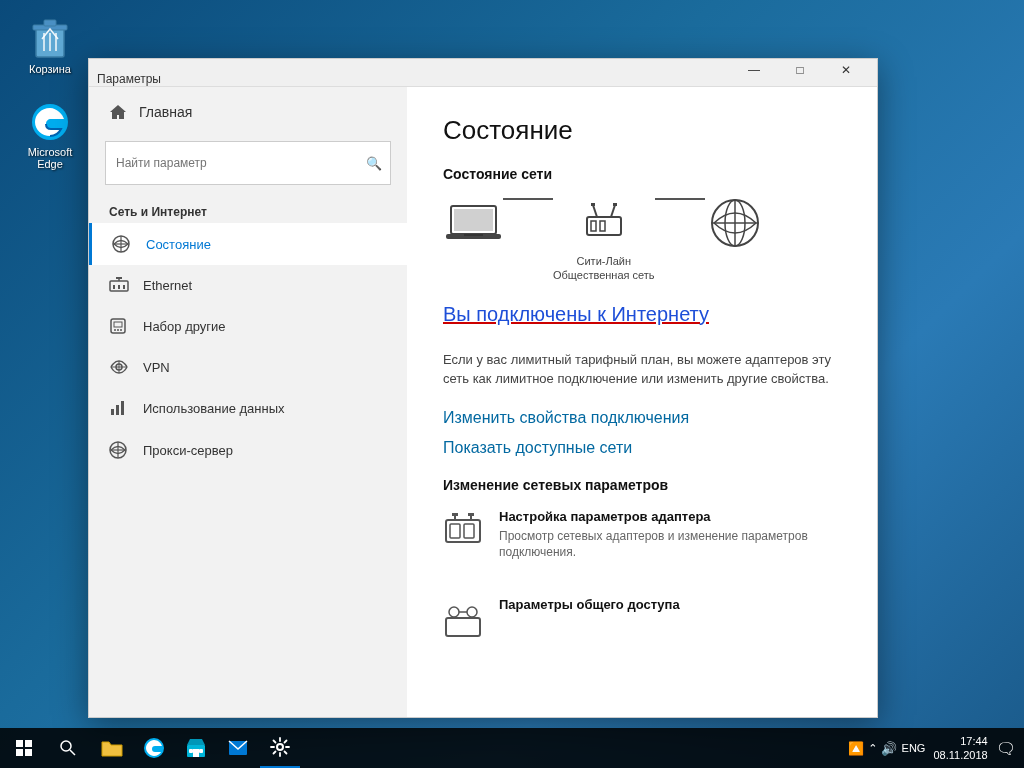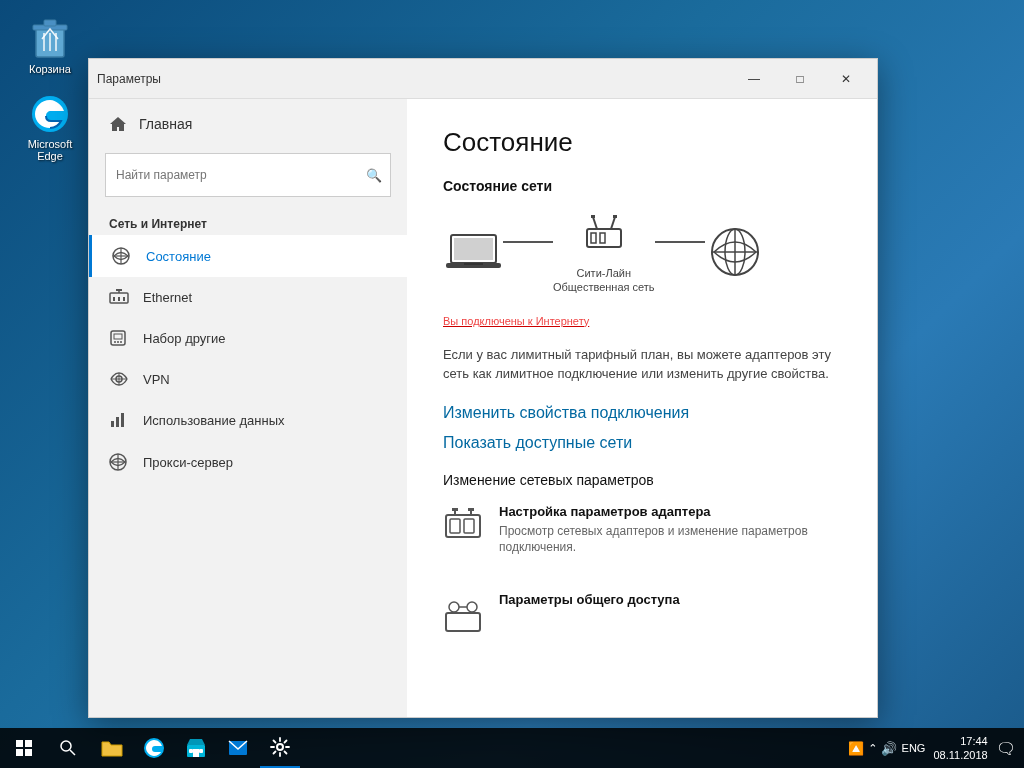--- a/index.html
+++ b/index.html
@@ -136,24 +136,24 @@
       height: 660px;
       background: white;
       box-shadow: 0 8px 32px rgba(0,0,0,0.4);
       display: flex;
       flex-direction: column;
       border: 1px solid #ccc;
     }
 
     
     .title-bar {
-      height: 40px;
+      height: 28px;
       background: #f0f0f0;
       display: flex;
-      align-items: center;
+      align-items: flex-end;
       padding: 0 8px;
       border-bottom: 1px solid #ddd;
       flex-shrink: 0;
     }
     .title-bar-title {
       font-size: 12px;
       color: #333;
       flex: 1;
     }
     .title-bar-controls {
@@ -263,21 +263,20 @@
     .section-title {
       font-size: 14px;
       font-weight: 600;
       color: #111;
       margin-bottom: 16px;
     }
 
     
     .network-diagram {
       display: flex;
-      align-items: center;
       gap: 0;
       margin-bottom: 20px;
     }
     .network-node {
       display: flex;
       flex-direction: column;
       align-items: center;
       gap: 6px;
     }
     .network-node-icon {
@@ -295,25 +294,25 @@
     }
     .network-line {
       width: 50px;
       height: 2px;
       background: #555;
       margin-bottom: 20px;
     }
 
     
     .connected-status {
-      font-size: 11px;
-      color: #ef4444;
+      font-size: 20px;
+      color: #1d4ed8;
       font-weight: 400;
       text-decoration: underline;
-      margin-bottom: 18px;
+      margin-bottom: 24px;
       text-decoration-color: #c00;
     }
     .connected-desc {
       font-size: 13px;
       color: #444;
       line-height: 1.5;
       margin-bottom: 20px;
       max-width: 420px;
     }
     .link-item {
@@ -321,21 +320,21 @@
       font-size: 16px;
       cursor: pointer;
       margin-bottom: 12px;
       display: block;
       text-decoration: none;
     }
 
     .section-separator {
       margin: 20px 0 16px;
       font-size: 14px;
-      font-weight: 400;
+      font-weight: 700;
       color: #111;
     }
 
     
     .setting-item {
       display: flex;
       align-items: flex-start;
       gap: 16px;
       margin-bottom: 20px;
       padding-bottom: 16px;
@@ -391,21 +390,21 @@
         <line x1="12" y1="14" x2="12" y2="32" stroke="white" stroke-width="2" opacity="0.7"></line>
         <line x1="18" y1="14" x2="18" y2="32" stroke="white" stroke-width="2" opacity="0.7"></line>
         <line x1="24" y1="14" x2="24" y2="32" stroke="white" stroke-width="2" opacity="0.7"></line>
 
         <path d="M10 20 L18 10 L26 20" fill="none" stroke="white" stroke-width="1.5" opacity="0.9"></path>
       </svg>
     </div>
     <span class="icon-label">Корзина</span>
   </div>
 
-  <div class="desktop-icon edge-icon-desktop" style="top:90px;left:15px;">
+  <div class="desktop-icon edge-icon-desktop" style="top:98px;left:15px;">
     <div class="icon-img">
       <svg width="38" height="38" viewBox="0 0 38 38">
         <circle cx="19" cy="19" r="18" fill="#00adef"></circle>
         <path d="M19 5 C10 5 4 12 4 19 C4 27 11 33 19 33 C24 33 28 30 30 26 L20 26 C17 26 15 24 15 21 C15 18 17 16 20 16 L33 16 C32 12 26 5 19 5Z" fill="white"></path>
         <path d="M15 21 C15 24 17 26 20 26 L30 26 C28 30 24 33 19 33" fill="none" stroke="#0063b1" stroke-width="2"></path>
       </svg>
     </div>
     <span class="icon-label">Microsoft Edge</span>
   </div>
 

